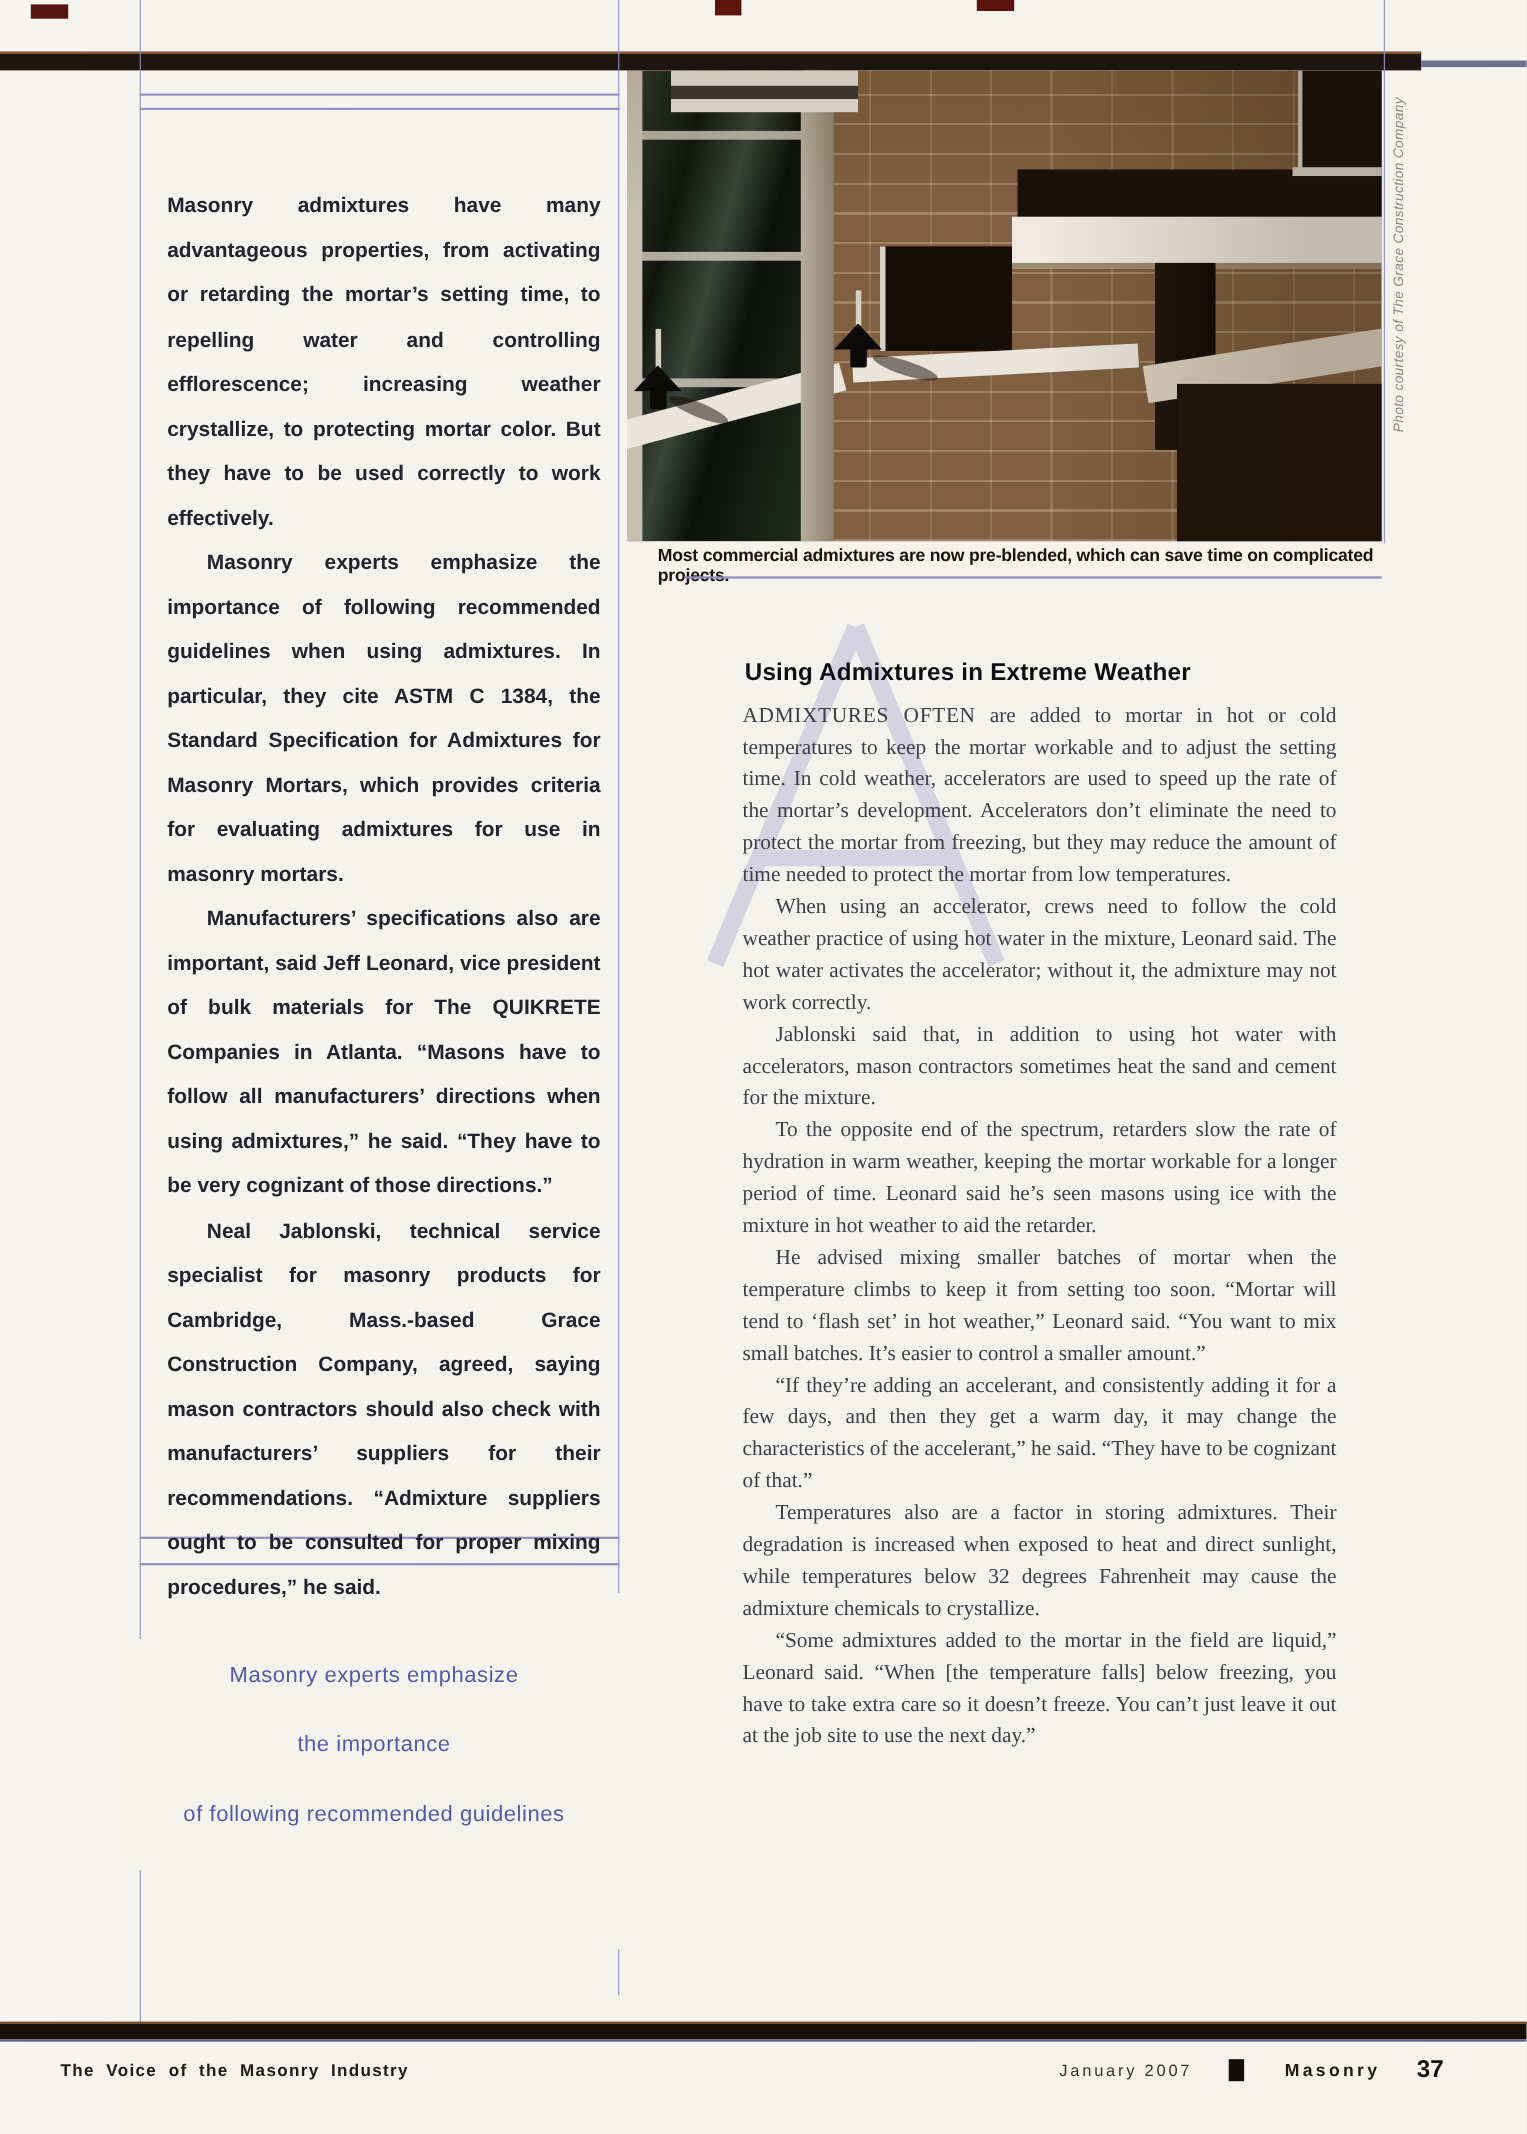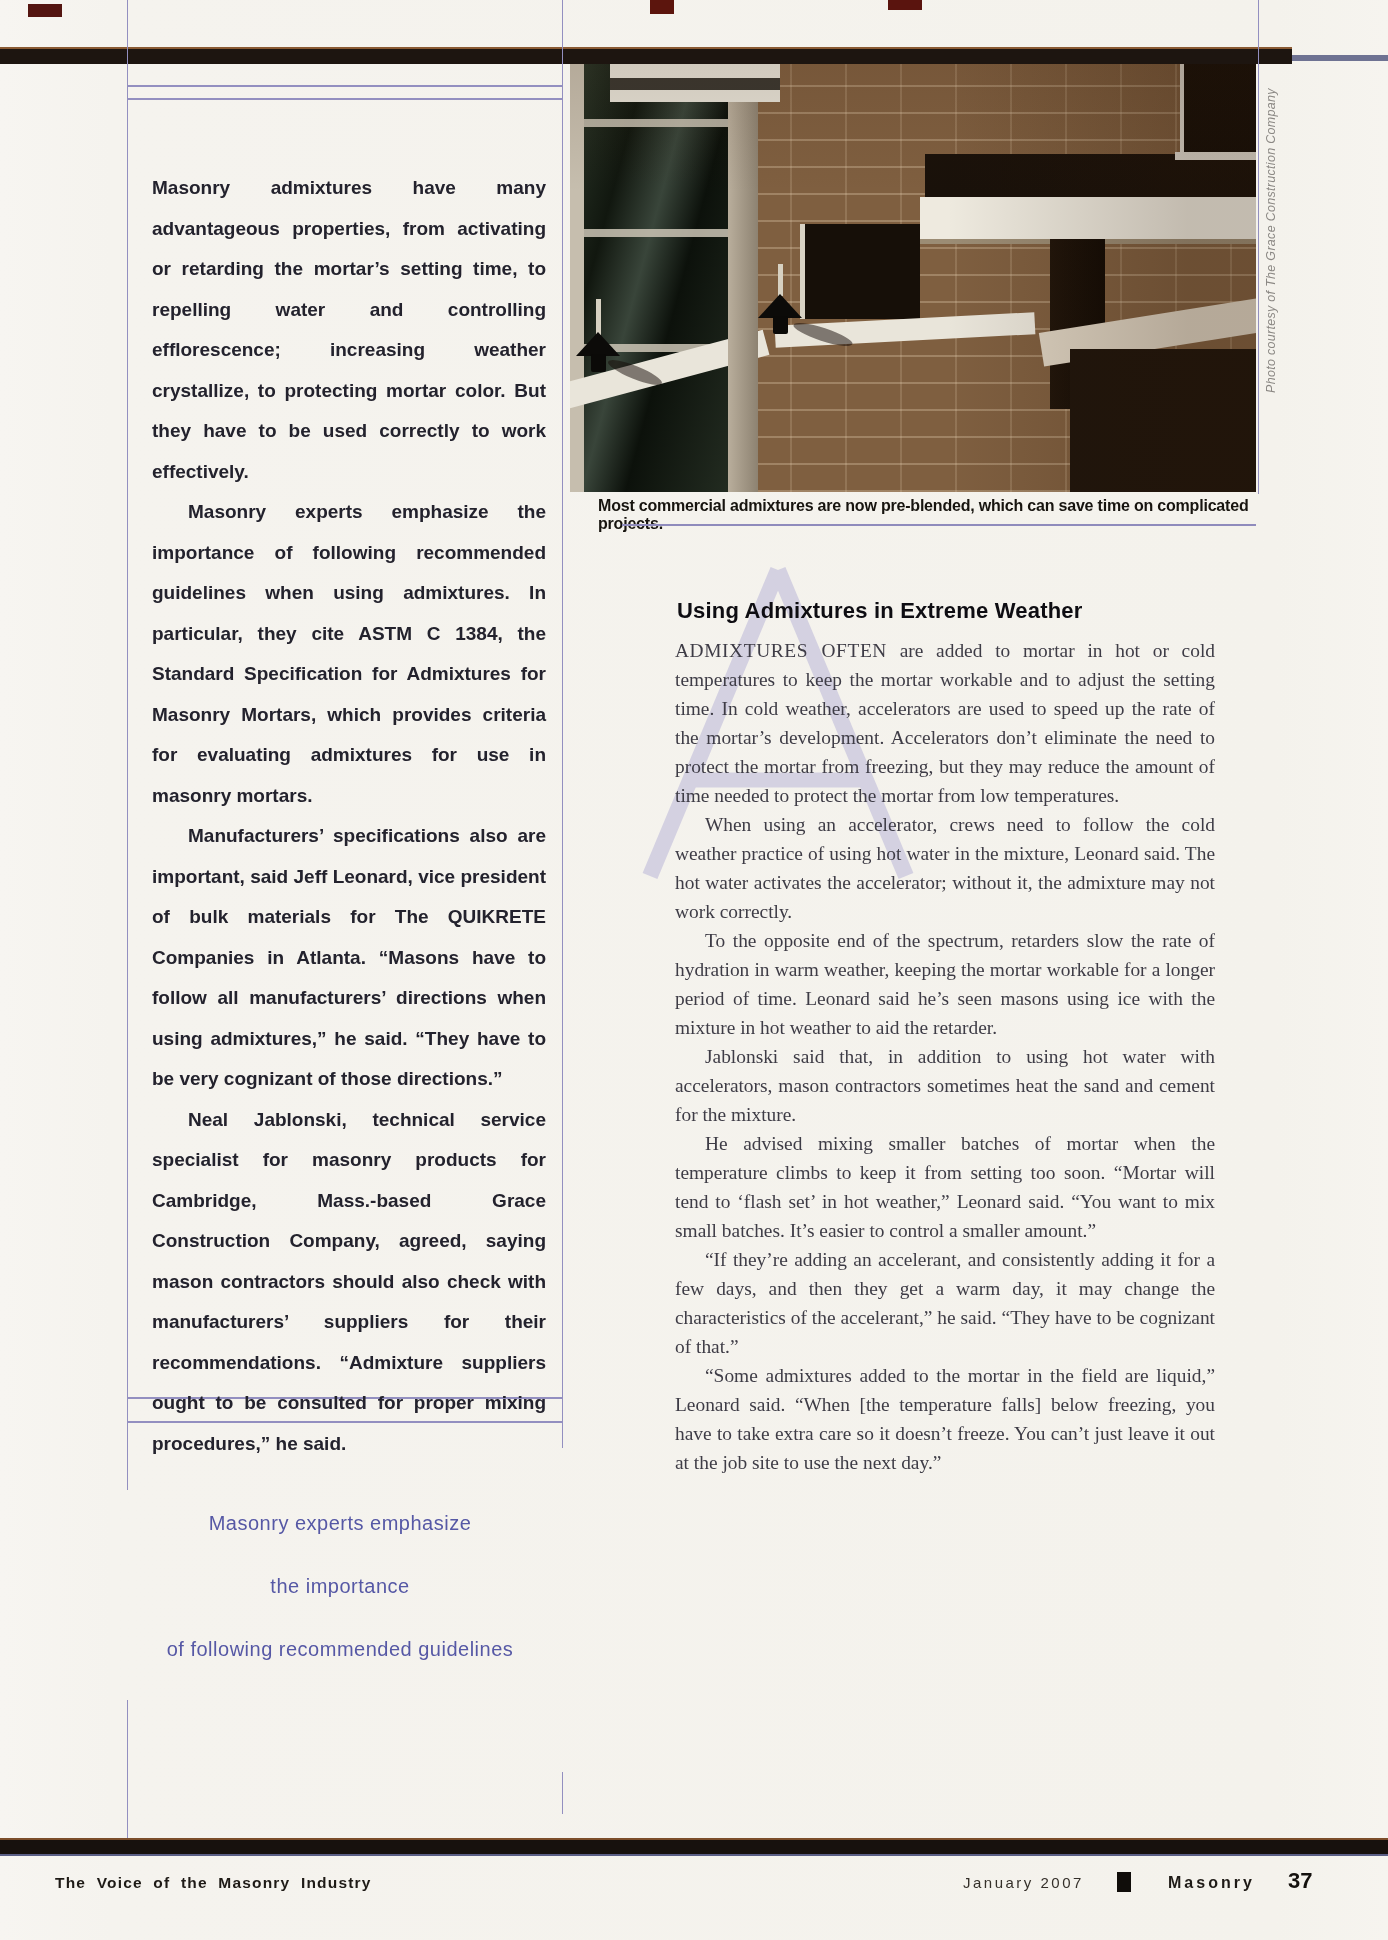--- a/index.html
+++ b/index.html
@@ -175,24 +175,25 @@
   <svg class="abs" id="watermark" viewBox="0 0 300 322" aria-hidden="true">
     <path d="M150 8 L22 314" stroke="#d4d1e1" stroke-width="16" fill="none"></path>
     <path d="M150 8 L278 314" stroke="#d4d1e1" stroke-width="16" fill="none"></path>
     <path d="M64 218 L236 218" stroke="#d4d1e1" stroke-width="15" fill="none"></path>
   </svg>
 
   <h2 class="abs" id="heading" style="margin:0;">Using Admixtures in Extreme Weather</h2>
   <section class="abs" id="article">
     <p class="lead"><span class="lead-caps">ADMIXTURES OFTEN</span><span> are added to mortar in hot or cold temperatures to keep the mortar workable and to adjust the setting time. In cold weather, accelerators are used to speed up the rate of the mortar’s development. Accelerators don’t eliminate the need to protect the mortar from freezing, but they may reduce the amount of time needed to protect the mortar from low temperatures.</span></p>
     <p>When using an accelerator, crews need to follow the cold weather practice of using hot water in the mixture, Leonard said. The hot water activates the accelerator; without it, the admixture may not work correctly.</p>
+    <p>Jablonski said that, in addition to using hot water with accelerators, mason contractors sometimes heat the sand and cement for the mixture.</p>
     <p>To the opposite end of the spectrum, retarders slow the rate of hydration in warm weather, keeping the mortar workable for a longer period of time. Leonard said he’s seen masons using ice with the mixture in hot weather to aid the retarder.</p>
-    <p>Jablonski said that, in addition to using hot water with accelerators, mason contractors sometimes heat the sand and cement for the mixture.</p>
     <p>He advised mixing smaller batches of mortar when the temperature climbs to keep it from setting too soon. “Mortar will tend to ‘flash set’ in hot weather,” Leonard said. “You want to mix small batches. It’s easier to control a smaller amount.”</p>
     <p>“If they’re adding an accelerant, and consistently adding it for a few days, and then they get a warm day, it may change the characteristics of the accelerant,” he said. “They have to be cognizant of that.”</p>
+    <p>Temperatures also are a factor in storing admixtures. Their degradation is increased when exposed to heat and direct sunlight, while temperatures below 32 degrees Fahrenheit may cause the admixture chemicals to crystallize.</p>
     <p>“Some admixtures added to the mortar in the field are liquid,” Leonard said. “When [the temperature falls] below freezing, you have to take extra care so it doesn’t freeze. You can’t just leave it out at the job site to use the next day.”</p>
   </section>
 
   <div class="abs" id="botbar"></div>
   <div class="abs" id="botline"></div>
   <div class="abs ftxt" id="f-left">The Voice of the Masonry Industry</div>
   <div class="abs ftxt" id="f-date">January 2007</div>
   <div class="abs" id="f-square"></div>
   <div class="abs ftxt" id="f-mag">Masonry</div>
   <div class="abs" id="f-num">37</div>

